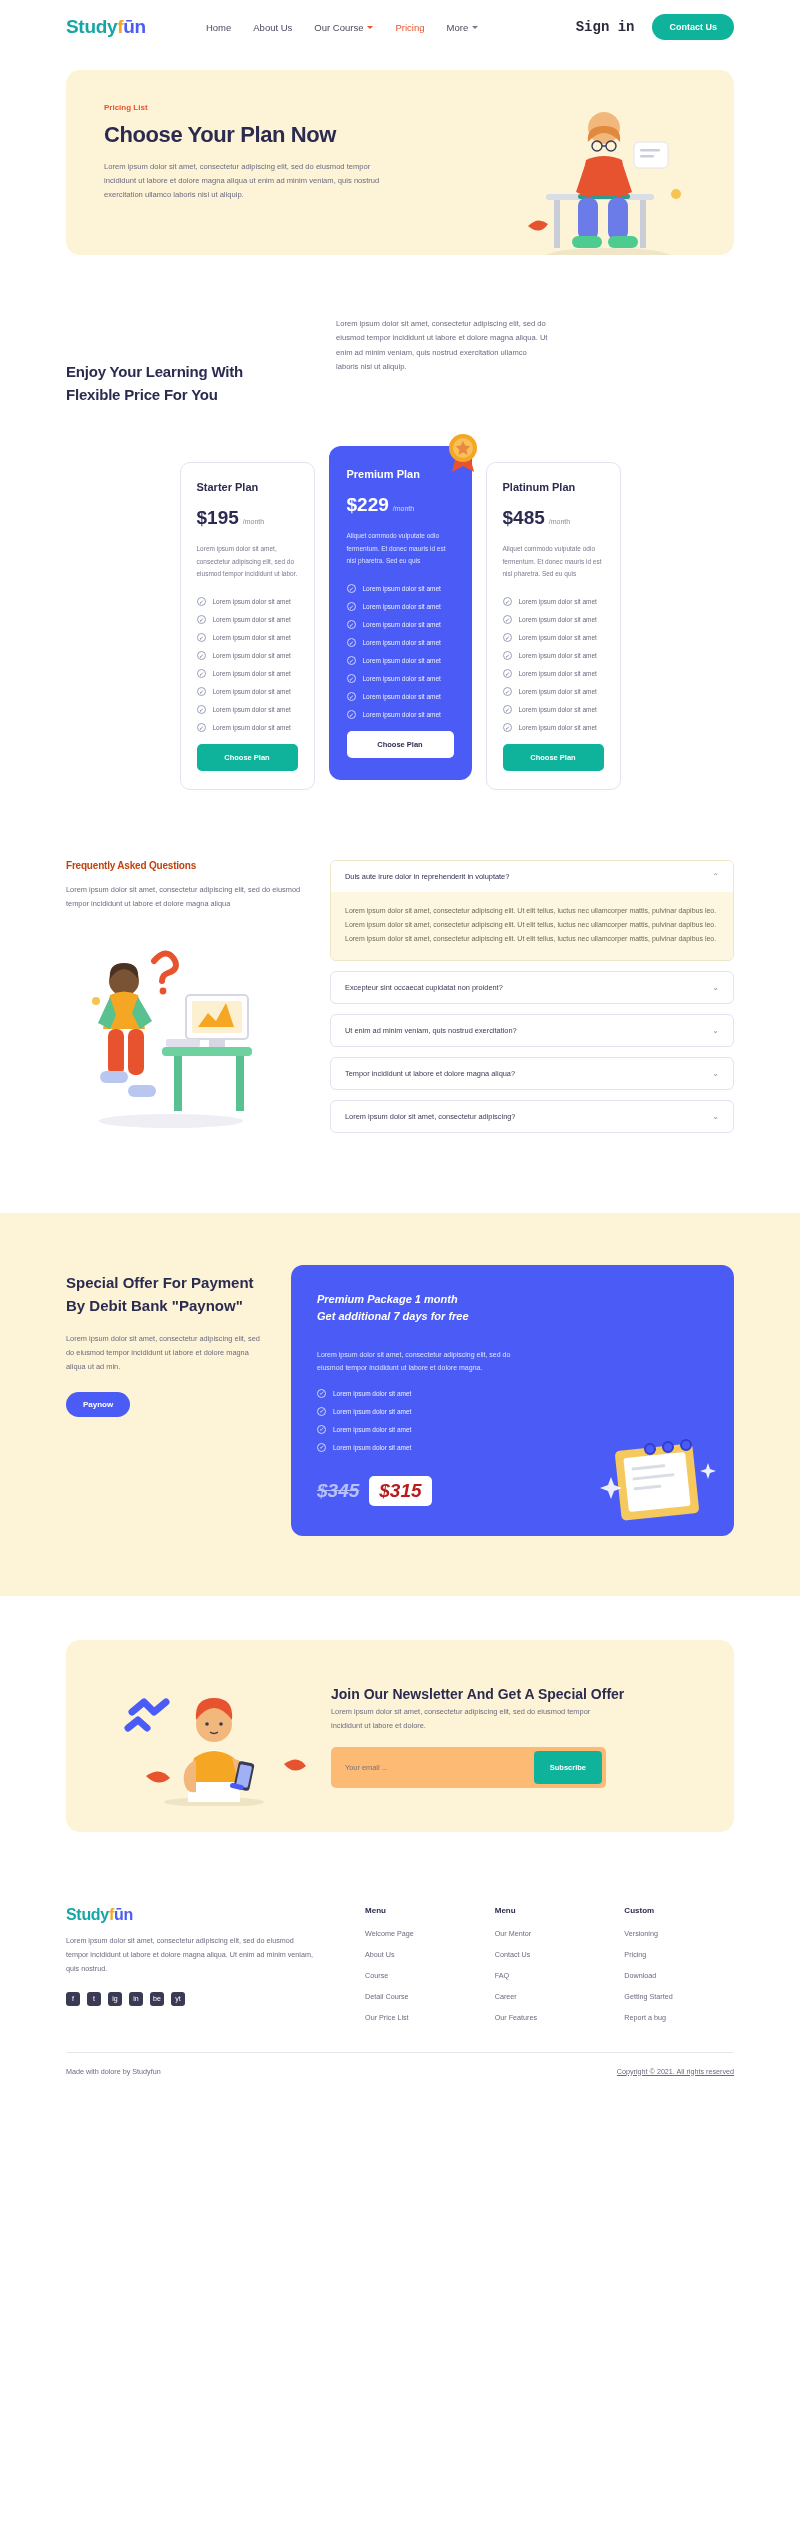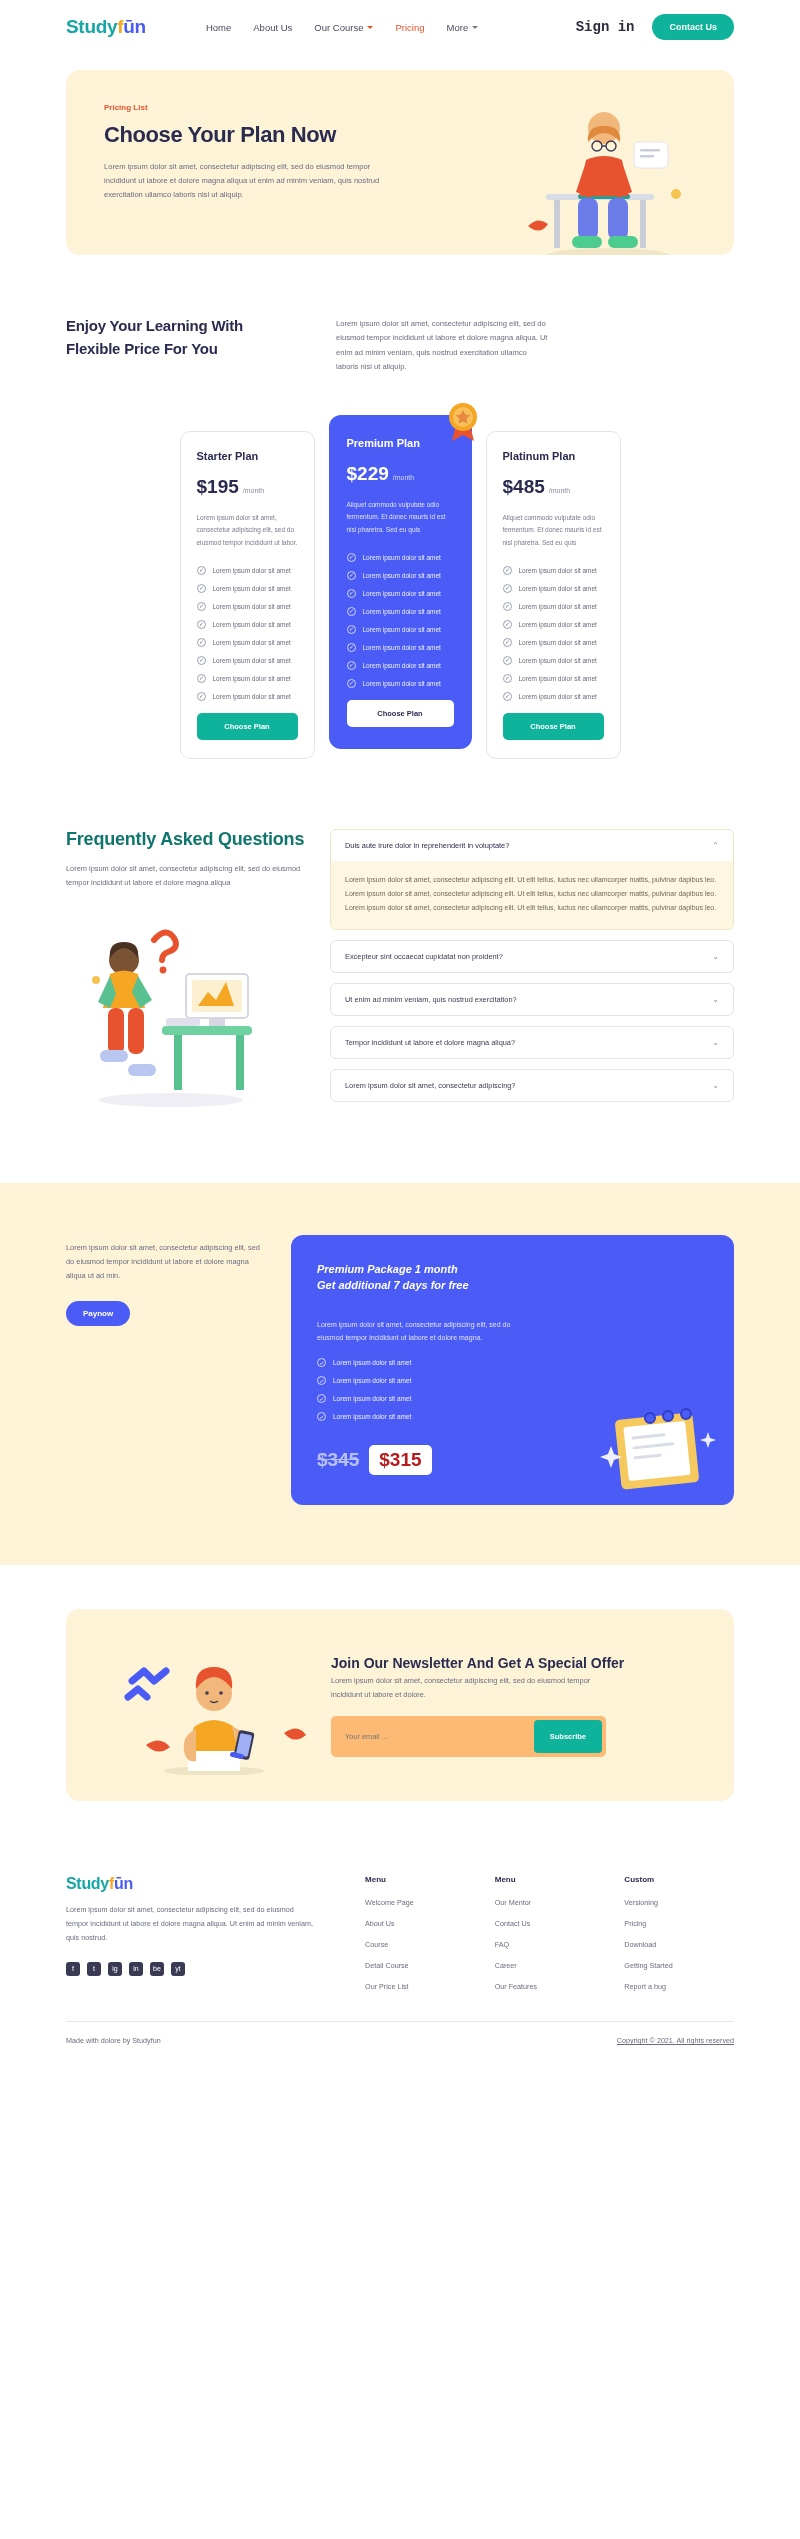--- a/index.html
+++ b/index.html
@@ -76,20 +76,21 @@
     padding: 60px 66px 0;
     display: flex;
     gap: 40px;
   }
   .plans-intro h2 {
     font-size: 15px;
     color: #2b2b50;
     line-height: 1.5;
     width: 230px;
     letter-spacing: -0.2px;
+    margin-top: 46px;
   }
   .plans-intro p {
     font-size: 7.6px;
     line-height: 1.9;
     color: #6b6b80;
     width: 215px;
     margin-top: 2px;
   }
 
   
@@ -154,21 +155,21 @@
   .card.featured .btn-plan { background: #ffffff; color: #2b2b50; }
   .ribbon {
     position: absolute;
     top: -18px; right: -14px;
     width: 46px; height: 46px;
   }
 
   
   .faq { padding: 70px 66px 0; display: flex; gap: 24px; }
   .faq-left { width: 240px; }
-  .faq-left h2 { font-size: 18px; color: #0f766e; margin-bottom: 12px; letter-spacing: -0.2px; }
+  .faq-left h2 { font-size: 10px; color: #c2410c; margin-bottom: 12px; letter-spacing: -0.2px; }
   .faq-left p { font-size: 7.4px; line-height: 1.9; color: #6b6b80; }
   .faq-art { margin-top: 24px; width: 210px; height: 195px; }
   .faq-right { flex: 1; }
   .acc {
     border: 1px solid #e3e3ef;
     border-radius: 6px;
     margin-bottom: 10px;
     background: #fff;
     overflow: hidden;
   }
@@ -219,21 +220,21 @@
     border-radius: 12px;
     padding: 26px 26px 30px;
     position: relative;
     overflow: hidden;
     min-height: 205px;
   }
   .offer-card h3 { color: #fff; font-size: 11px; line-height: 1.5; margin-bottom: 24px; font-style: italic; }
   .offer-card p.sub { color: #dfe3ff; font-size: 7px; line-height: 1.9; margin-bottom: 14px; width: 215px; }
   .offer-card .feat span { color: #eef0ff; }
   .offer-card .tick { border-color: #cfd5ff; color: #fff; }
-  .price-block { display: flex; align-items: center; gap: 10px; margin-top: 24px; }
+  .price-block { display: flex; align-items: center; gap: 10px; margin-top: 24px; font-style: italic; }
   .old-price {
     font-size: 19px; font-weight: bold; color: #b9c0ff;
     text-decoration: line-through;
   }
   .new-price {
     font-size: 19px; font-weight: bold; color: #b91c1c;
     background: #fff; border-radius: 5px; padding: 4px 10px;
   }
   .offer-art { position: absolute; right: 14px; bottom: 10px; width: 120px; height: 95px; }
 
@@ -587,20 +588,21 @@
           <span>Lorem ipsum dolor sit amet, consectetur adipiscing?</span>
           <span class="chev">⌄</span>
         </div>
       </div>
 
     </div>
   </div>
 
   <div class="offer">
     <div class="offer-left">
+      <h2>Special Offer For Payment By Debit Bank "Paynow"</h2>
       <p>Lorem ipsum dolor sit amet, consectetur adipiscing elit, sed do eiusmod tempor incididunt ut labore et dolore magna aliqua ut ad min.</p>
       <button class="btn-paynow">Paynow</button>
     </div>
     <div class="offer-card">
       <h3>
         <span>Premium Package 1 month</span><br>
         <span>Get additional 7 days for free</span>
       </h3>
       <p class="sub">Lorem ipsum dolor sit amet, consectetur adipiscing elit, sed do eiusmod tempor incididunt ut labore et dolore magna.</p>
       <div class="feat">

